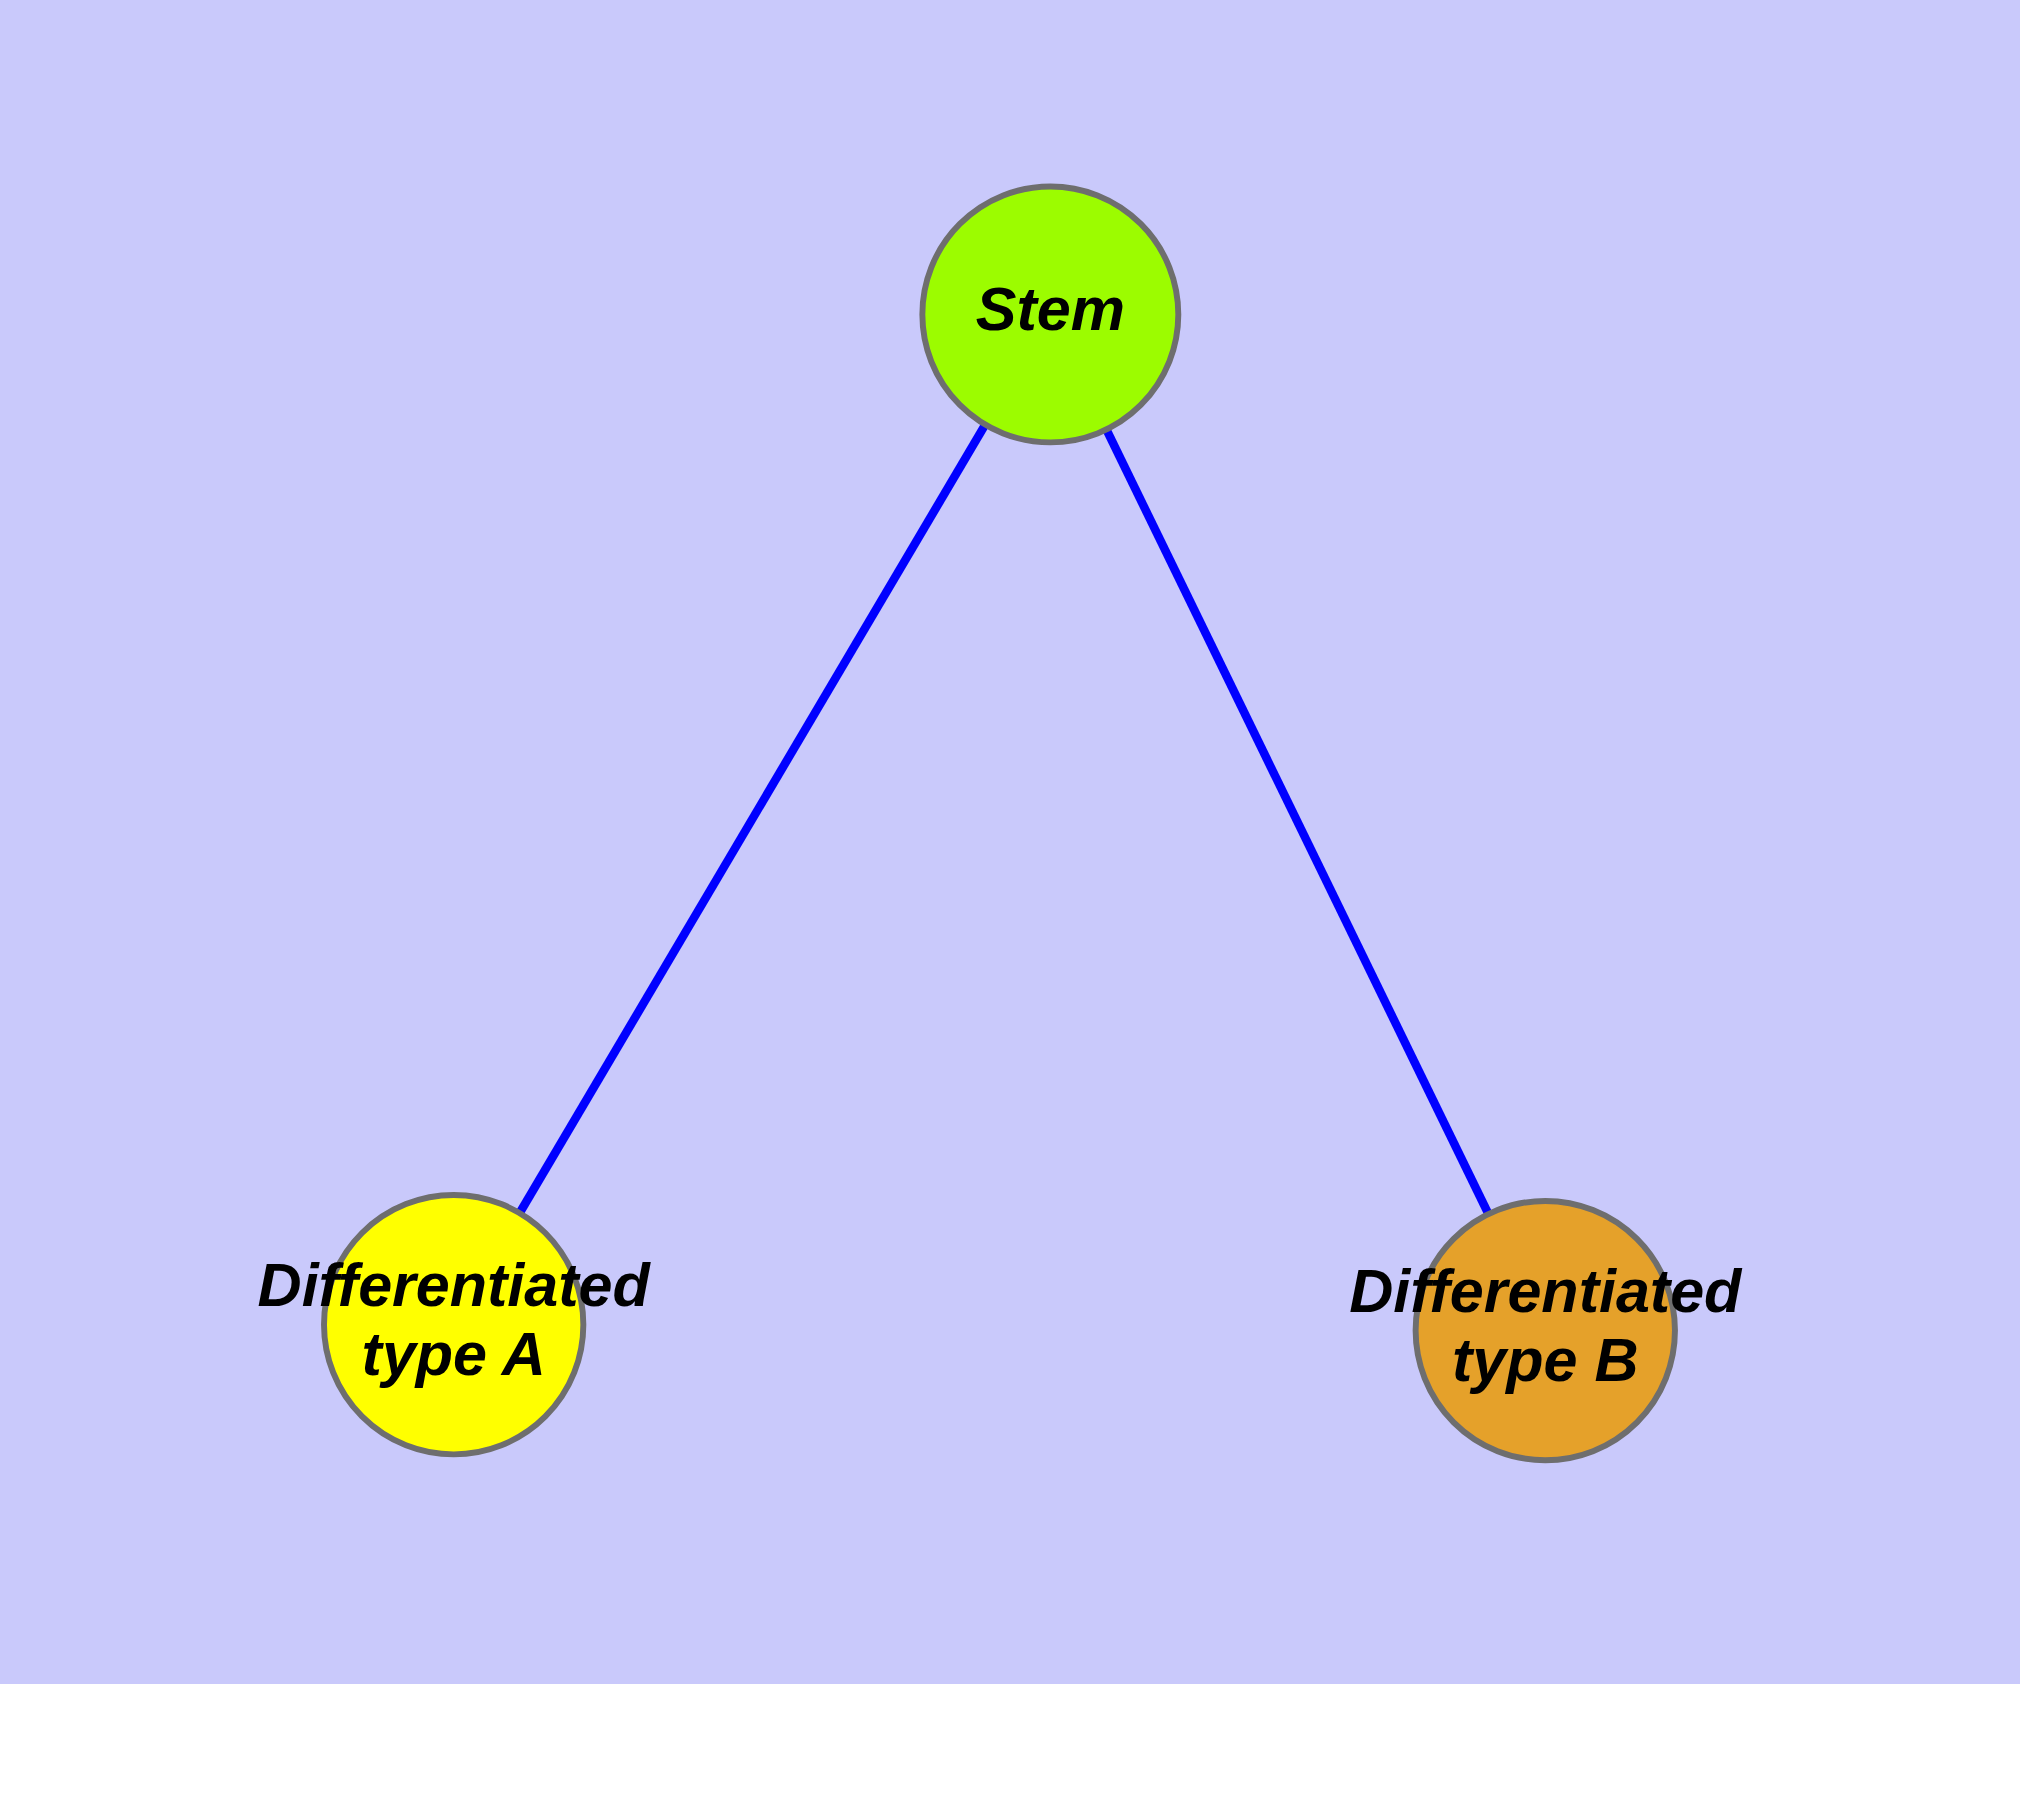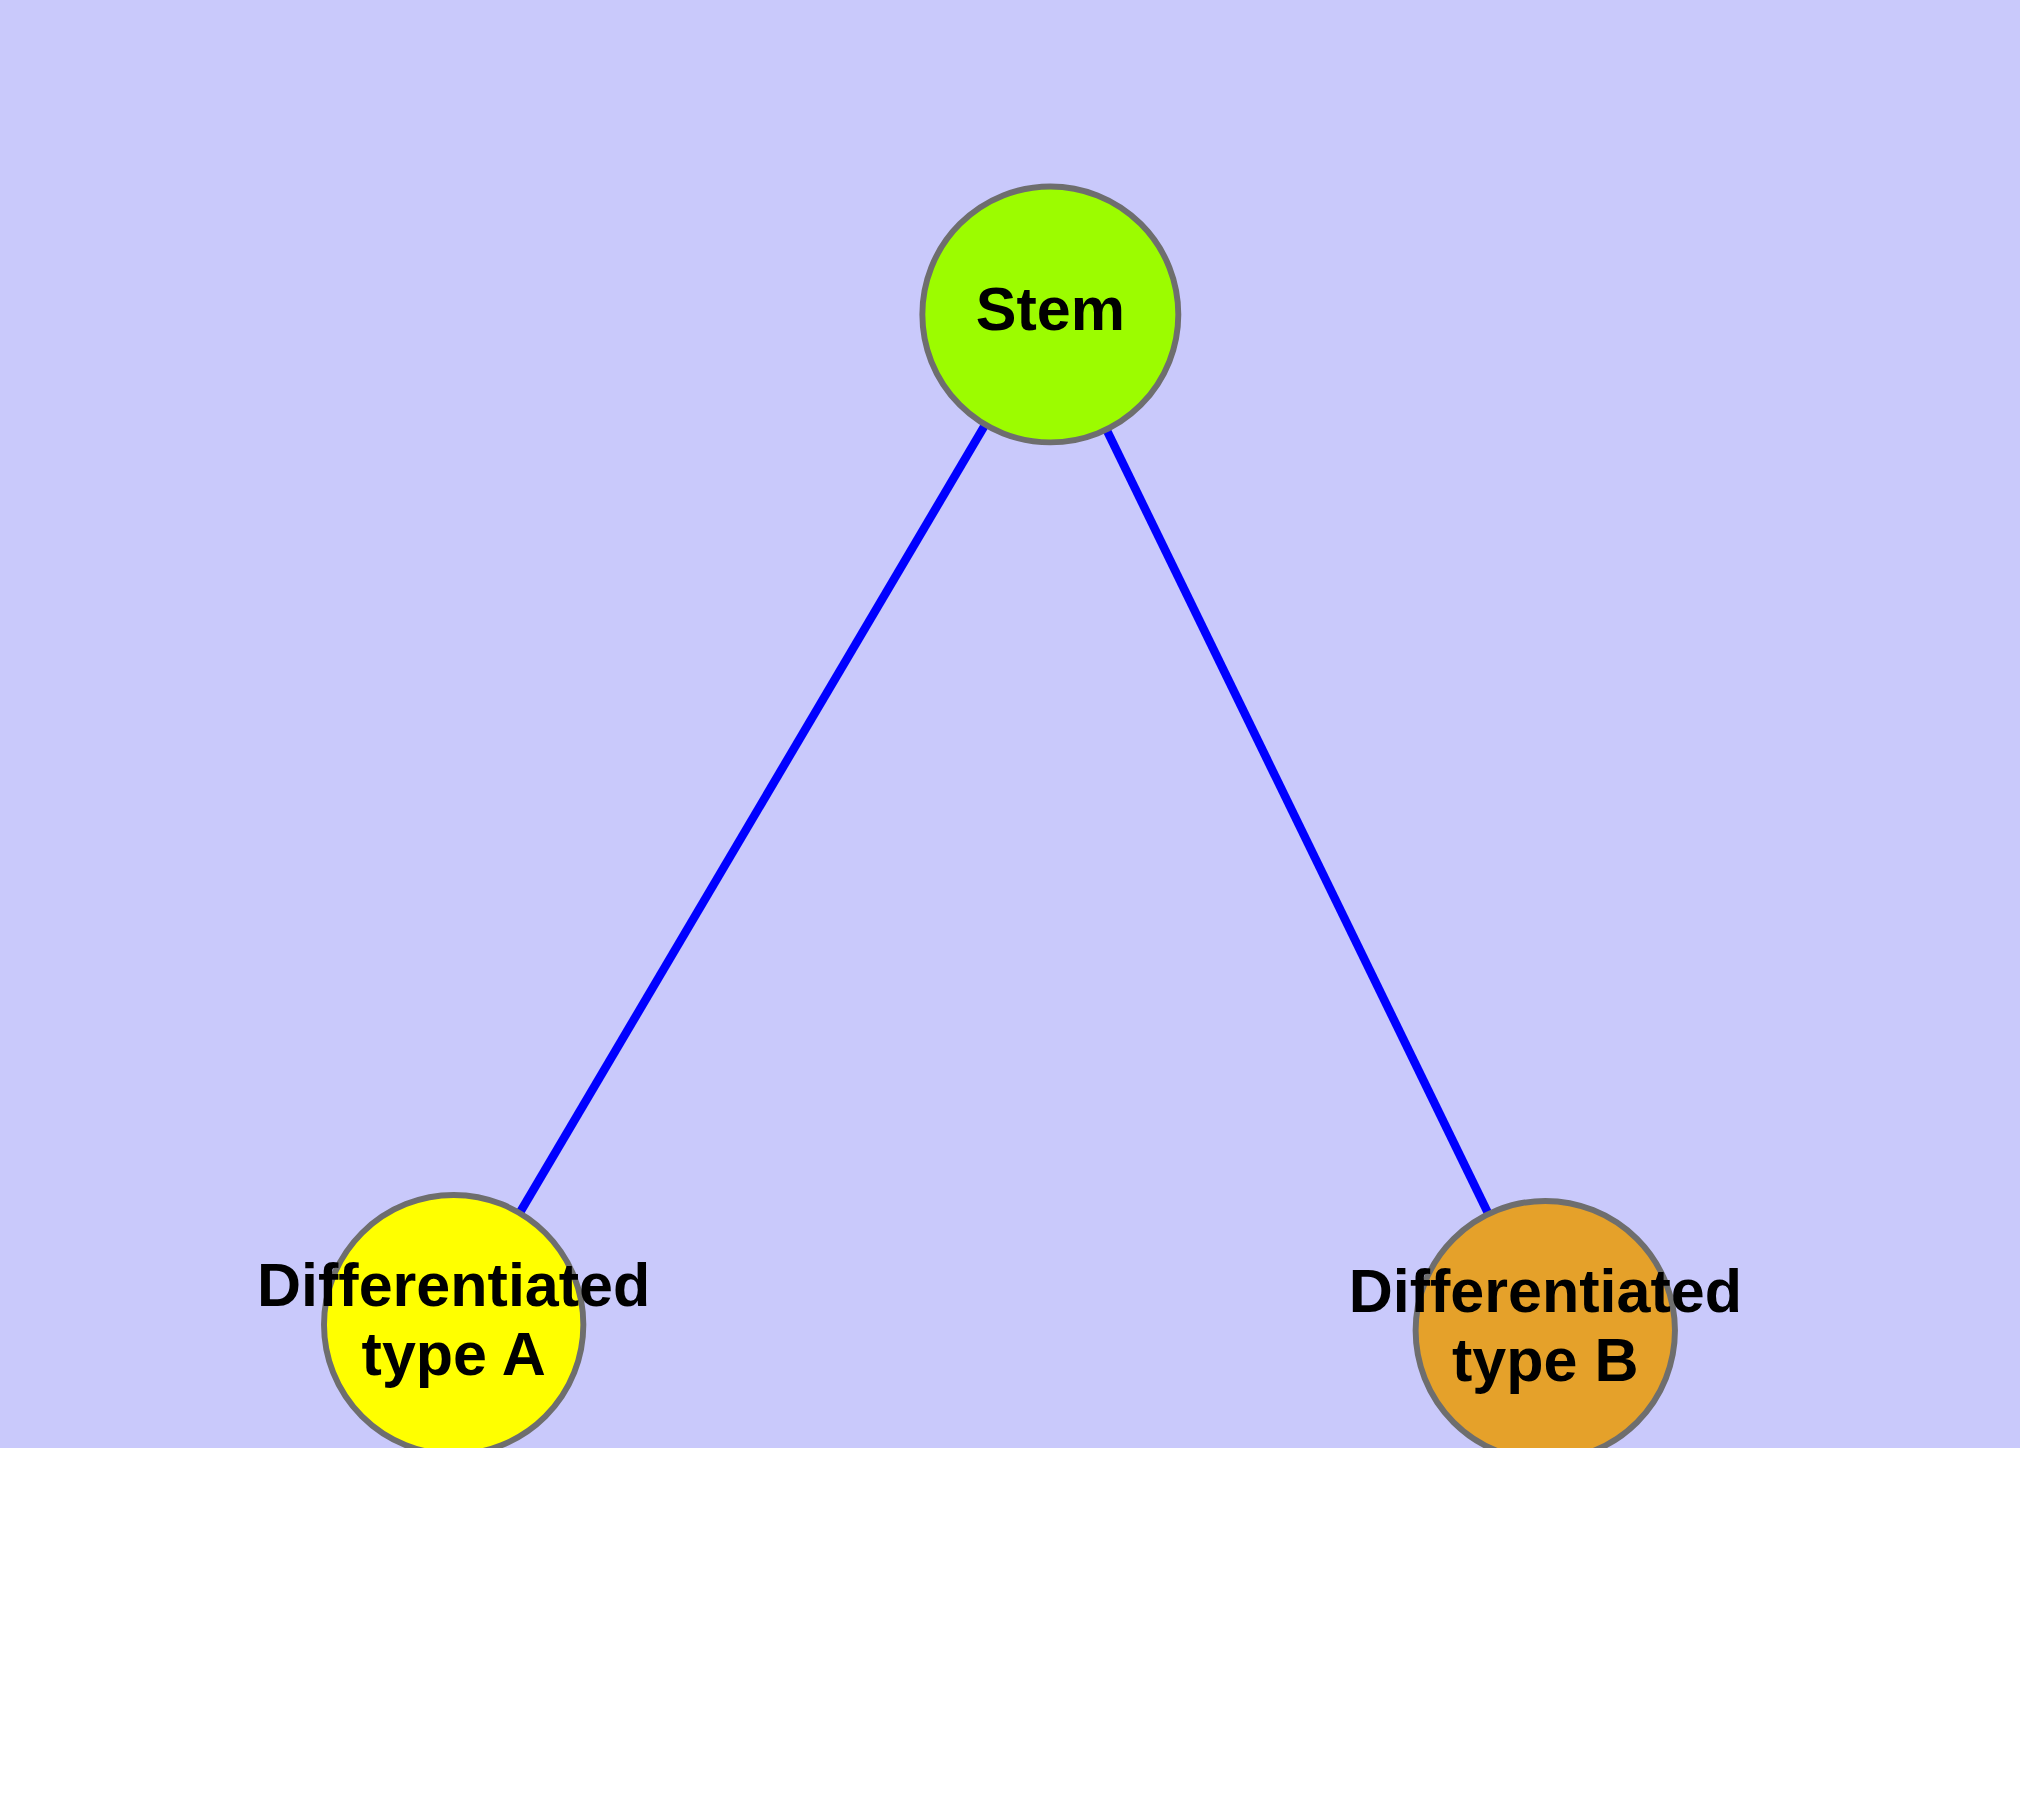--- a/index.html
+++ b/index.html
@@ -4,23 +4,24 @@
 <title>Cell differentiation graph</title>
 <style>
   html, body {
     margin: 0;
     padding: 0;
     background: #ffffff;
   }
   #canvas {
     position: relative;
     width: 2021px;
-    height: 1448px;
+    height: 1684px;
     overflow: hidden;
     font-family: "Liberation Sans", sans-serif;
+    font-style: italic;
   }
   #graph-svg {
     position: absolute;
     left: 0;
     top: 0;
     width: 2021px;
     height: 1812px;
     display: block;
   }
   .node-label {

